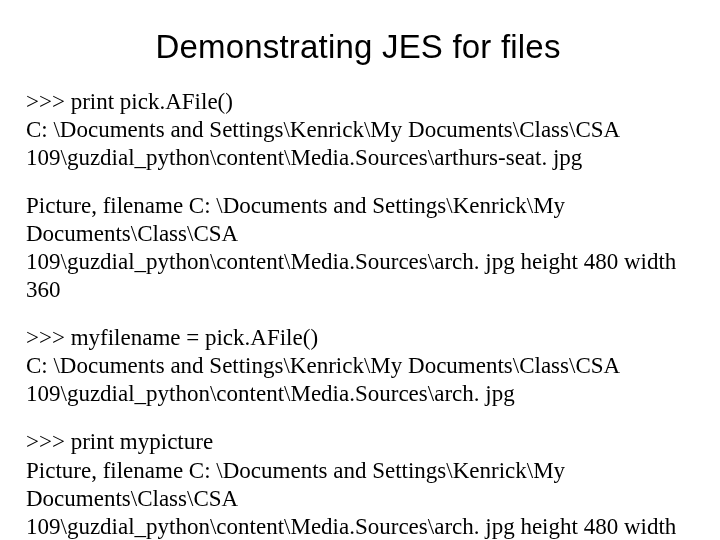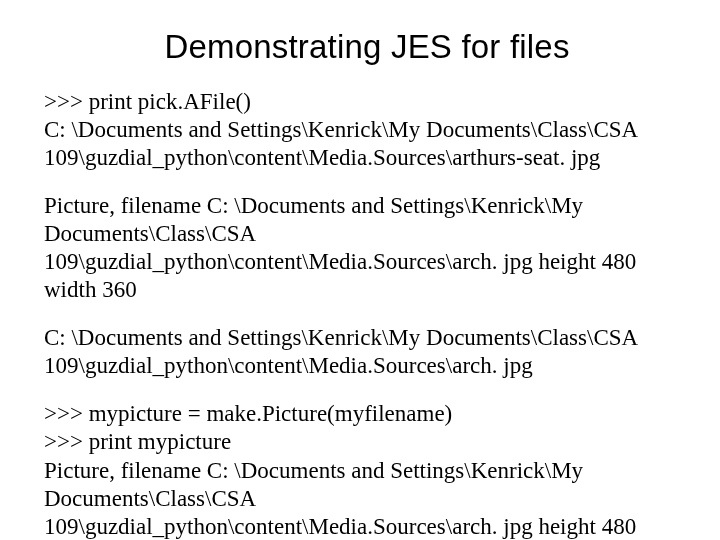--- a/index.html
+++ b/index.html
@@ -8,21 +8,21 @@
     width: 720px;
     height: 540px;
     background: #ffffff;
     font-family: Arial, Helvetica, sans-serif;
     color: #000;
   }
   .slide {
     box-sizing: border-box;
     width: 720px;
     height: 405px;
-    padding: 10px 30px 20px 44px;
+    padding: 10px 30px 20px 26px;
   }
   .title {
     font-size: 33px;
     font-weight: 400;
     text-align: center;
     margin: 18px 0 22px 0;
     letter-spacing: 0.2px;
   }
   .block {
     font-family: "Times New Roman", Times, serif;
@@ -43,22 +43,22 @@
   <div class="block">
     <span class="line">&gt;&gt;&gt; print pick.AFile()</span>
     <span class="line">C: \Documents and Settings\Kenrick\My Documents\Class\CSA 109\guzdial_python\content\Media.Sources\arthurs-seat. jpg</span>
   </div>
 
   <div class="block">
     <span class="line">Picture, filename C: \Documents and Settings\Kenrick\My Documents\Class\CSA 109\guzdial_python\content\Media.Sources\arch. jpg height 480 width 360</span>
   </div>
 
   <div class="block">
+    <span class="line">&gt;&gt;&gt; myfilename = pick.AFile()</span>
     <span class="line">C: \Documents and Settings\Kenrick\My Documents\Class\CSA 109\guzdial_python\content\Media.Sources\arch. jpg</span>
   </div>
 
   <div class="block">
-    <span class="line">&gt;&gt;&gt; mypicture = make.Picture(myfilename)</span>
     <span class="line">&gt;&gt;&gt; print mypicture</span>
     <span class="line">Picture, filename C: \Documents and Settings\Kenrick\My Documents\Class\CSA 109\guzdial_python\content\Media.Sources\arch. jpg height 480 width 360</span>
     <span class="line">&gt;&gt;&gt; show(mypicture)</span>
   </div>
 </div>
 
 </body></html>

